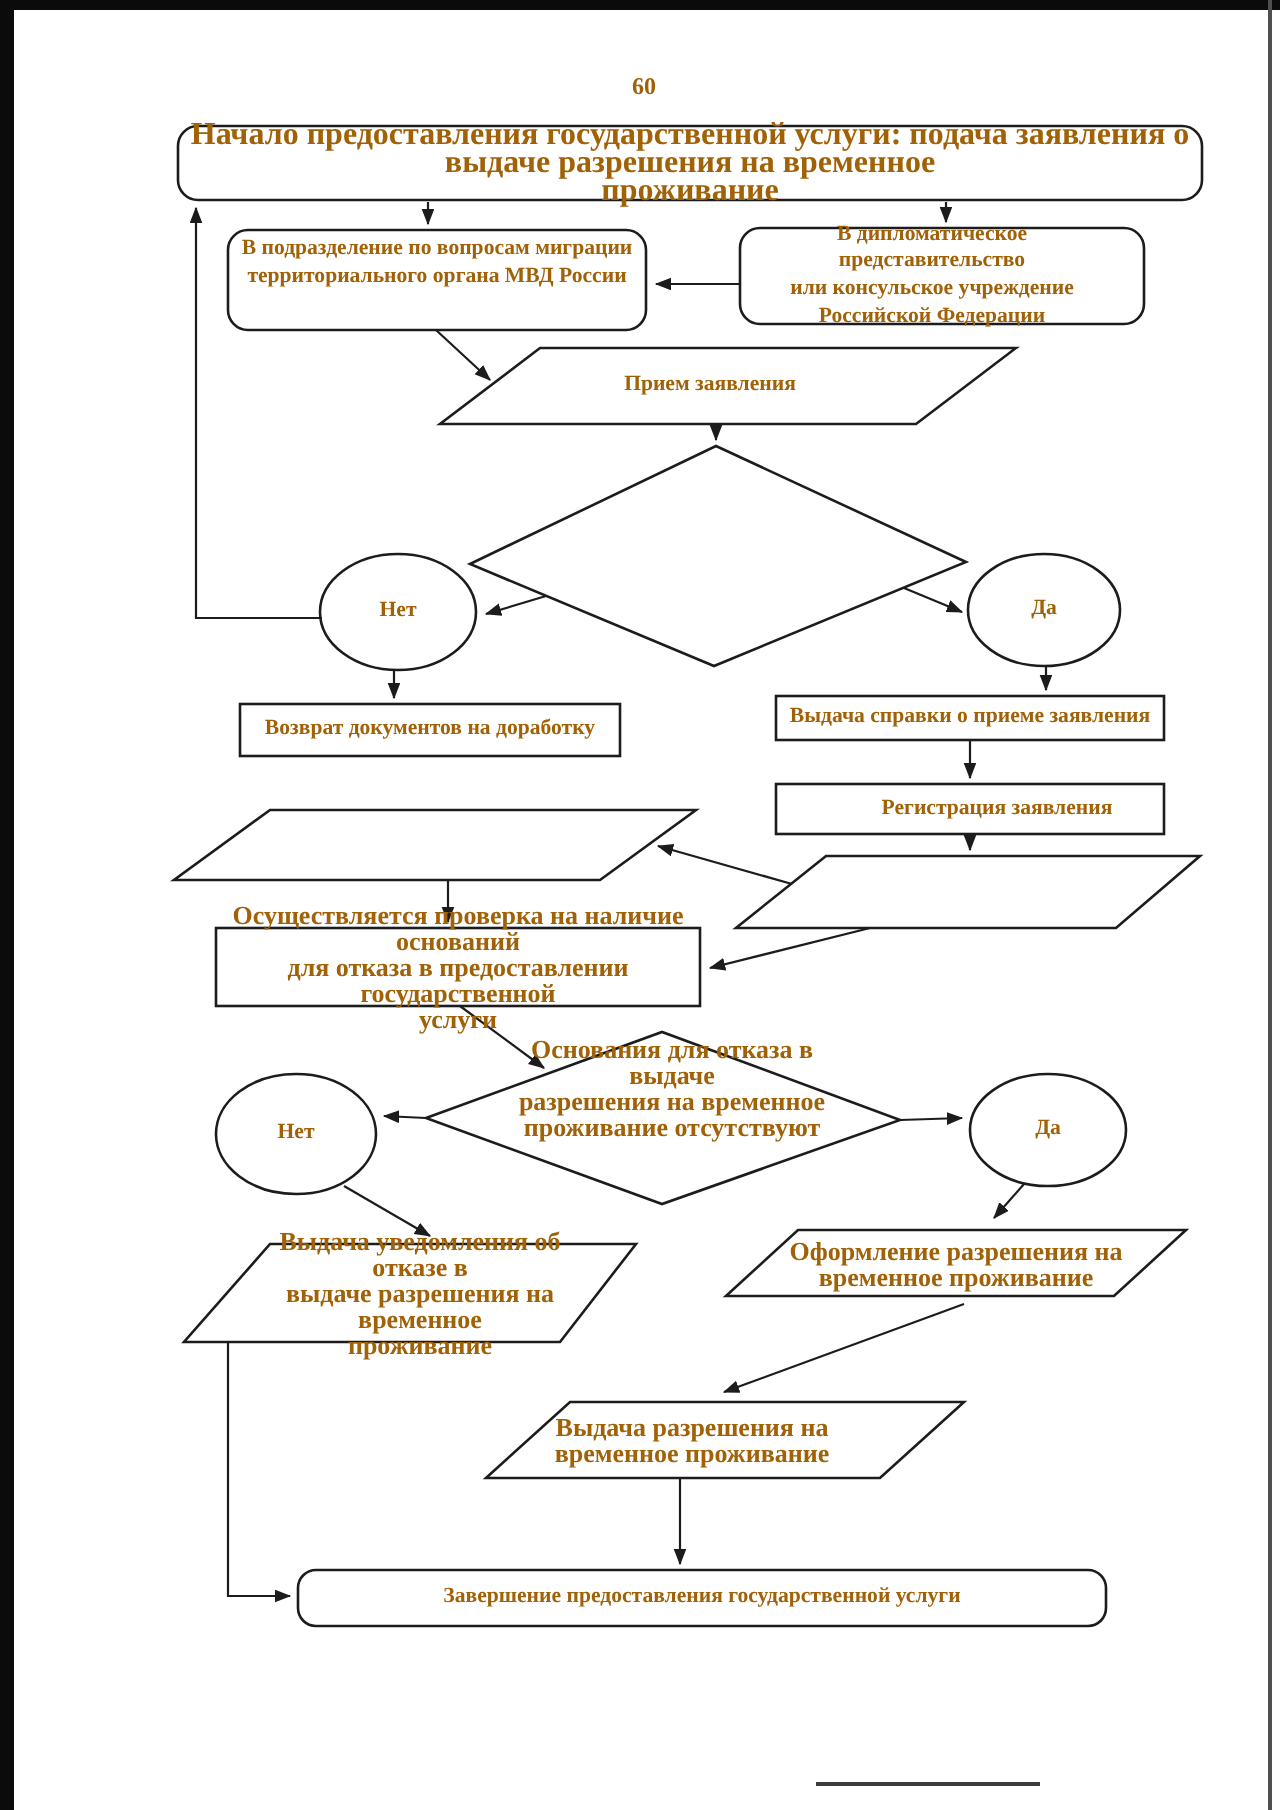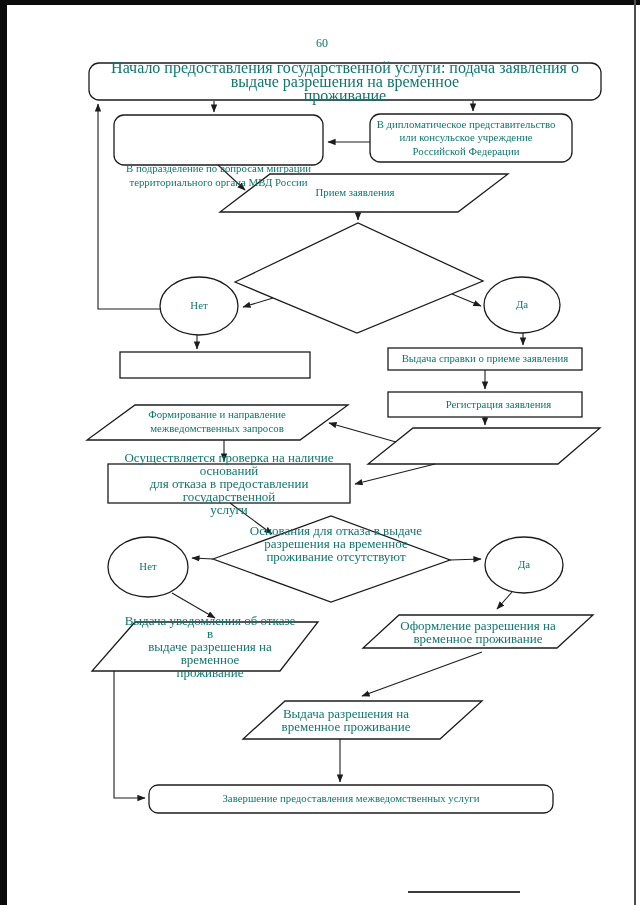--- a/index.html
+++ b/index.html
@@ -1,21 +1,22 @@
 <!DOCTYPE html>
 <html style="--line: #1c1c1c;"><head>
 <meta charset="utf-8">
 <style>
   :root { --line:#1c1c1c; }
   html,body { margin:0; padding:0; background:#888; }
   .page {
     position:relative; width:640px; height:905px; margin:0 auto;
     background:#ffffff; overflow:hidden;
     font-family:"Liberation Serif","DejaVu Serif",serif;
-    color:#0f766e;
+    color:#a16207;
+    font-weight:bold;
   }
   .diagram { position:absolute; left:0; top:0; }
   .shape { stroke:var(--line); fill:#fff; stroke-width:1.3px; }
   .conn  { stroke:var(--line); fill:none; stroke-width:1.1px; }
   .arrowhead { fill:var(--line); }
   .lbl {
     position:absolute; display:flex; align-items:center; justify-content:center;
     text-align:center; white-space:pre-line;
     font-size:10.8px; line-height:13.6px;
   }
@@ -84,47 +85,46 @@
     <line class="conn" x1="450" y1="560" x2="481" y2="559" marker-end="url(#arw)"></line>
     <line class="conn" x1="172" y1="593" x2="215" y2="618" marker-end="url(#arw)"></line>
     <line class="conn" x1="512" y1="592" x2="497" y2="609" marker-end="url(#arw)"></line>
     <line class="conn" x1="482" y1="652" x2="362" y2="696" marker-end="url(#arw)"></line>
     <line class="conn" x1="340" y1="739" x2="340" y2="782" marker-end="url(#arw)"></line>
     <polyline class="conn" points="114,671 114,798 145,798" marker-end="url(#arw)"></polyline>
   </svg>
 
   <div class="lbl big" style="left:93px;top:64px;width:504px;height:36px;">Начало предоставления государственной услуги: подача заявления о выдаче разрешения на временное
 проживание</div>
-  <div class="lbl" style="left:116px;top:116px;width:205px;height:32px;margin-top:44px;">В подразделение по вопросам миграции
+  <div class="lbl" style="left:116px;top:116px;width:205px;height:32px;">В подразделение по вопросам миграции
 территориального органа МВД России</div>
   <div class="lbl" style="left:372px;top:115px;width:188px;height:46px;">В дипломатическое представительство
 или консульское учреждение
 Российской Федерации</div>
   <div class="lbl" style="left:230px;top:174px;width:250px;height:38px;">Прием заявления</div>
   <div class="lbl" style="left:160px;top:277px;width:78px;height:58px;">Нет</div>
   <div class="lbl" style="left:484px;top:277px;width:76px;height:56px;">Да</div>
+  <div class="lbl" style="left:120px;top:352px;width:190px;height:26px;">Возврат документов на доработку</div>
   <div class="lbl" style="left:388px;top:348px;width:194px;height:22px;">Выдача справки о приеме заявления</div>
   <div class="lbl" style="left:388px;top:392px;width:221px;height:25px;">Регистрация заявления</div>
-  <div class="lbl" style="left:102px;top:404px;width:230px;height:36px;">Формирование и направление
-межведомственных запросов</div>
   <div class="lbl sm" style="left:110px;top:464px;width:238px;height:39px;">Осуществляется проверка на наличие оснований
 для отказа в предоставлении государственной
 услуги</div>
   <div class="lbl sm" style="left:246px;top:523px;width:180px;height:41px;">Основания для отказа в выдаче
 разрешения на временное
 проживание отсутствуют</div>
   <div class="lbl" style="left:108px;top:537px;width:80px;height:60px;">Нет</div>
   <div class="lbl" style="left:485px;top:537px;width:78px;height:56px;">Да</div>
   <div class="lbl sm" style="left:120px;top:623px;width:180px;height:47px;">Выдача уведомления об отказе в
 выдаче разрешения на временное
 проживание</div>
   <div class="lbl sm" style="left:388px;top:616px;width:180px;height:32px;">Оформление разрешения на
 временное проживание</div>
   <div class="lbl sm" style="left:256px;top:701px;width:180px;height:37px;">Выдача разрешения на
 временное проживание</div>
-  <div class="lbl" style="left:149px;top:785px;width:404px;height:28px;">Завершение предоставления межведомственных услуги</div>
+  <div class="lbl" style="left:149px;top:785px;width:404px;height:28px;">Завершение предоставления государственной услуги</div>
 
   <div class="scanbar left"></div>
   <div class="scanbar top"></div>
   <div class="scanline right"></div>
   <div class="scanline brmark"></div>
 
 </div>
 
 </body></html>

